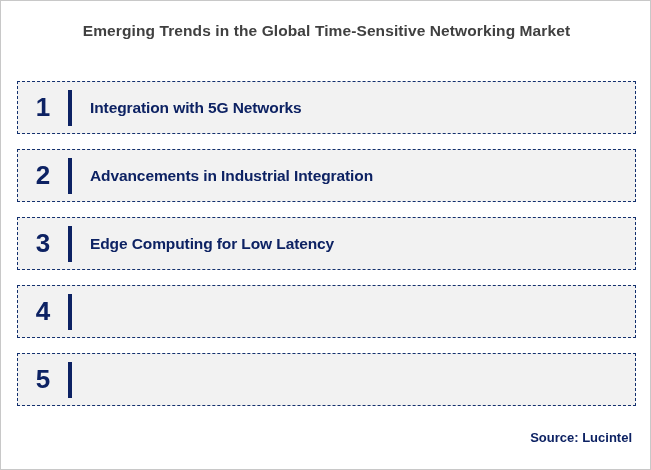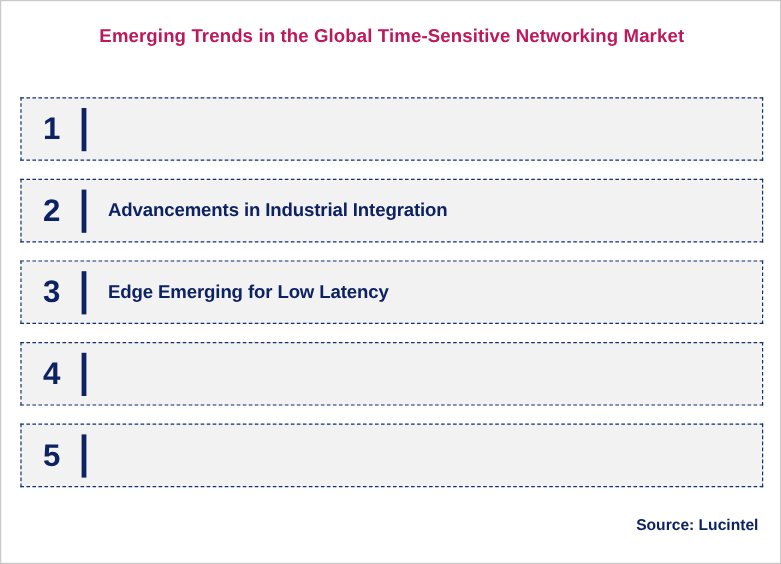--- a/index.html
+++ b/index.html
@@ -22,21 +22,21 @@
 
   
   #chart-title {
     position: absolute;
     left: 0;
     top: 21px;
     width: 651px;
     text-align: center;
     font-size: 15.5px;
     font-weight: bold;
-    color: #be185d;
+    color: #404040;
     letter-spacing: 0.1px;
     white-space: nowrap;
   }
 
   
   #trend-list {
     position: absolute;
     left: 16px;
     top: 80px;
     width: 619px;
@@ -96,32 +96,33 @@
 
 <div id="canvas">
 
   <div id="chart-title">Emerging Trends in the Global Time-Sensitive Networking Market</div>
 
   <div id="trend-list">
 
     <div class="trend-row">
       <div class="trend-number">1</div>
       <div class="trend-divider"></div>
+      <div class="trend-label">Integration with 5G Networks</div>
     </div>
 
     <div class="trend-row">
       <div class="trend-number">2</div>
       <div class="trend-divider"></div>
       <div class="trend-label">Advancements in Industrial Integration</div>
     </div>
 
     <div class="trend-row">
       <div class="trend-number">3</div>
       <div class="trend-divider"></div>
-      <div class="trend-label">Edge Emerging for Low Latency</div>
+      <div class="trend-label">Edge Computing for Low Latency</div>
     </div>
 
     <div class="trend-row">
       <div class="trend-number">4</div>
       <div class="trend-divider"></div>
     </div>
 
     <div class="trend-row">
       <div class="trend-number">5</div>
       <div class="trend-divider"></div>

